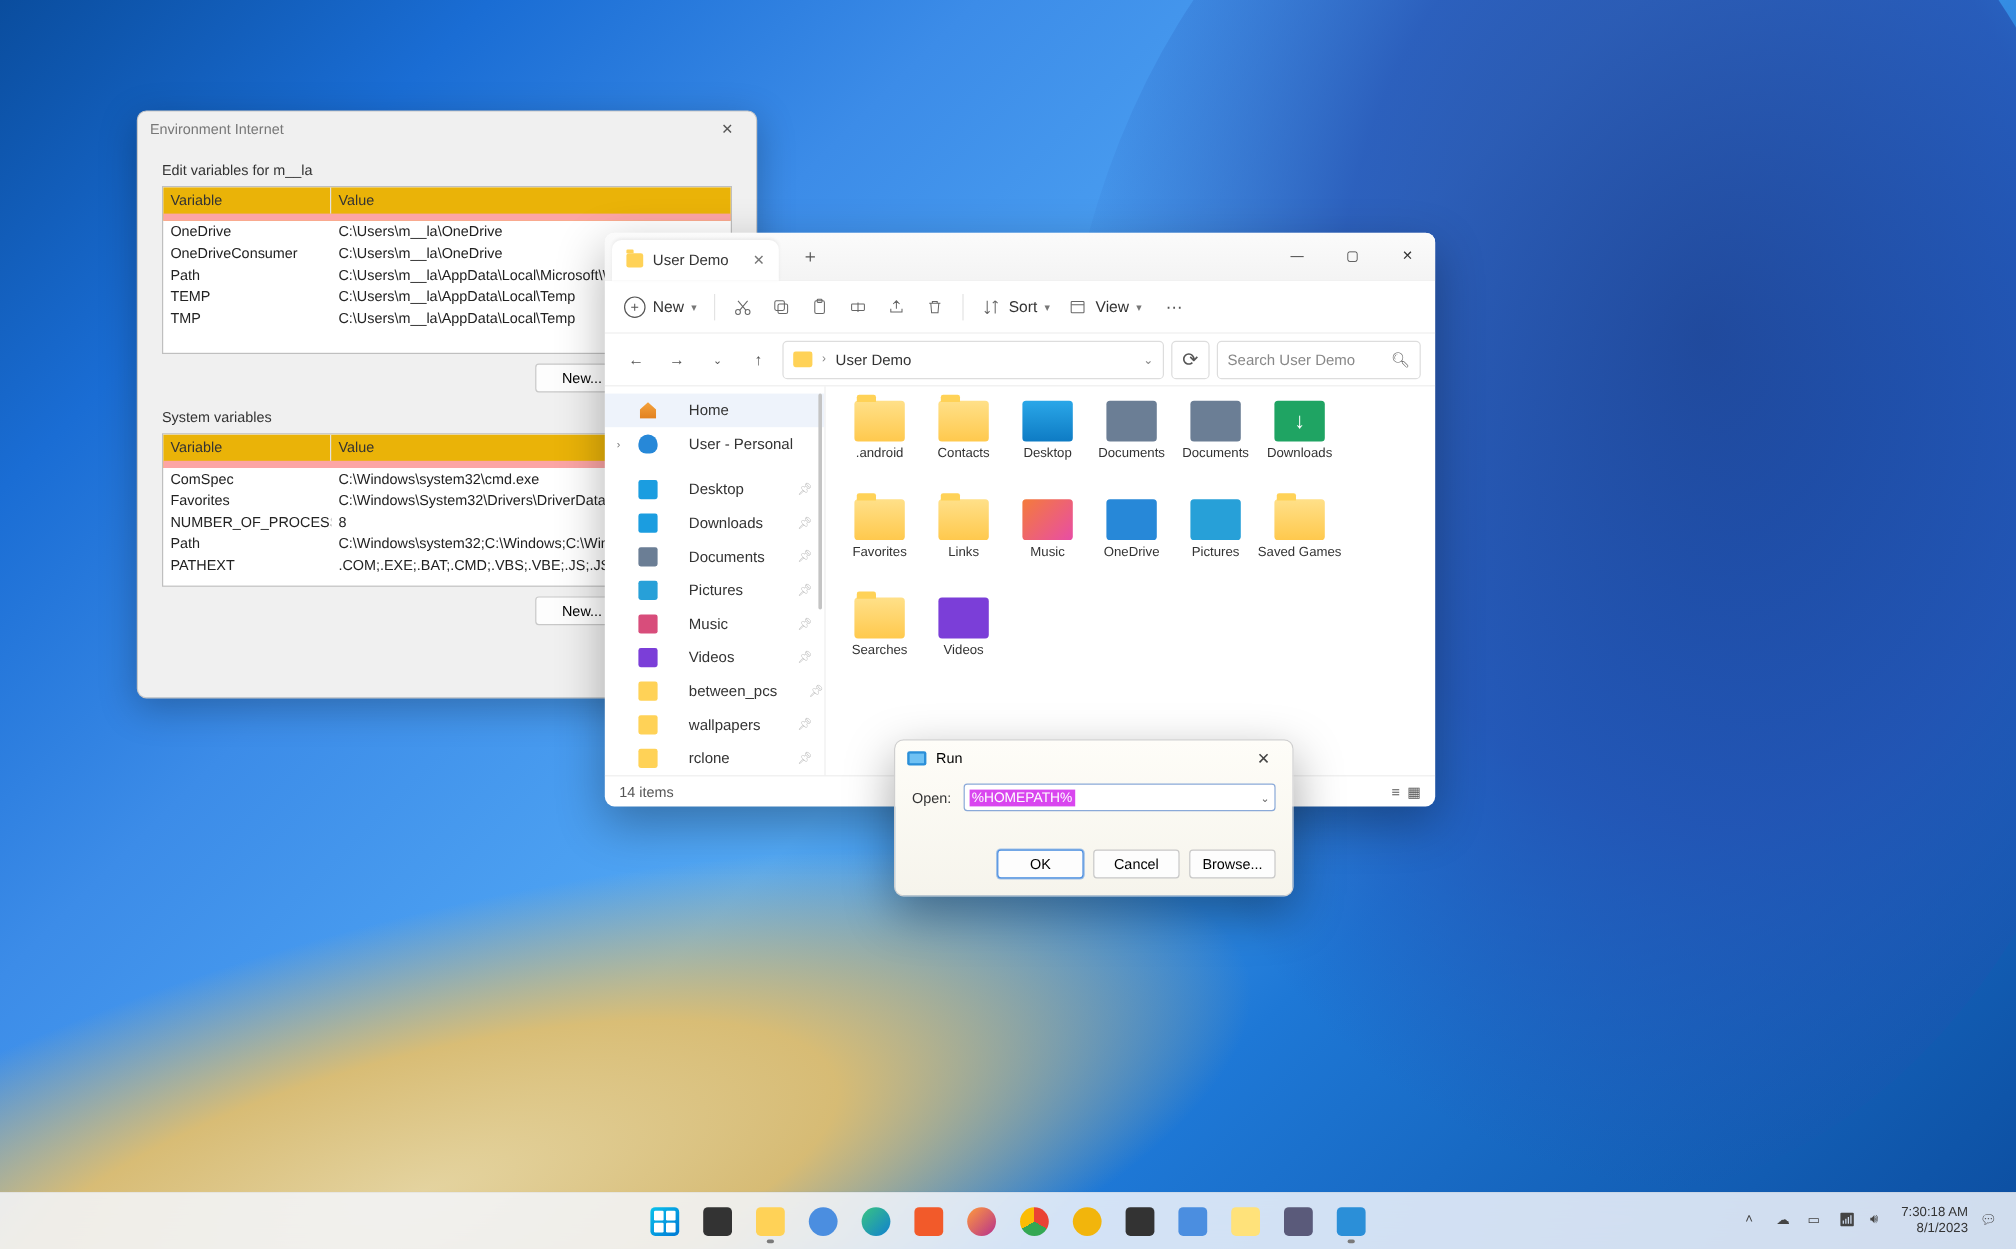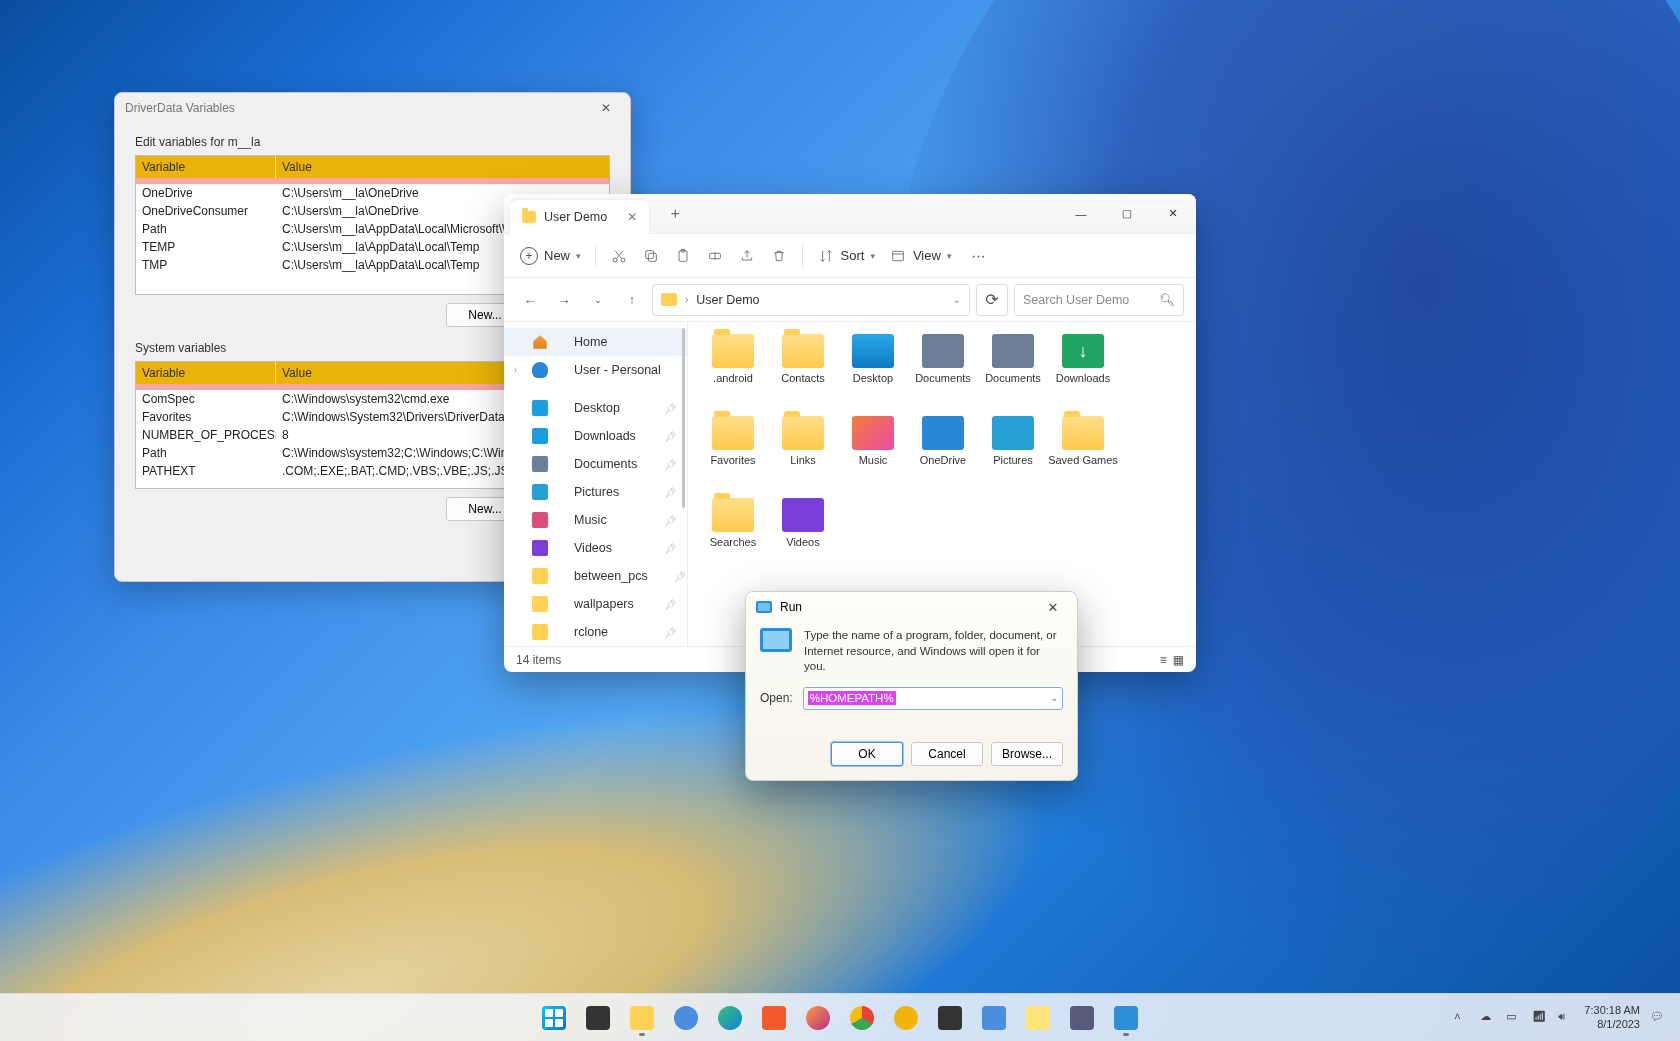--- a/index.html
+++ b/index.html
@@ -86,21 +86,21 @@
 .fi-down{background:#1fa463;display:flex;align-items:center;justify-content:center;color:#fff;font-size:18px}
 .fi-mus{background:linear-gradient(135deg,#f47b3b,#e84da5)}
 .fi-one{background:#2788d8}
 .fi-pic{background:#27a0d8}
 .fi-vid{background:#7b3ed8}
 
 .exp-status{height:26px;border-top:1px solid #eee;display:flex;align-items:center;padding:0 12px;font-size:12px;color:#555}
 .exp-status .vbtns{margin-left:auto;display:flex;gap:6px;color:#555}
 
 
-.run-win{position:absolute;left:745px;top:591px;width:333px;background:linear-gradient(#fefdf8,#f6f4ec);border:1px solid #cfcfcf;border-radius:8px;box-shadow:0 14px 40px rgba(0,0,0,.35);z-index:30;font-size:12px}
+.run-win{position:absolute;left:745px;top:616px;width:333px;background:linear-gradient(#fefdf8,#f6f4ec);border:1px solid #cfcfcf;border-radius:8px;box-shadow:0 14px 40px rgba(0,0,0,.35);z-index:30;font-size:12px}
 .run-title{height:30px;display:flex;align-items:center;padding:0 10px;gap:8px}
 .run-ico{width:16px;height:12px;background:#2b8fd8;border-radius:2px;position:relative}
 .run-ico::after{content:'';position:absolute;inset:2px;background:#6fc1f3}
 .run-close{margin-left:auto;width:28px;height:22px;display:flex;align-items:center;justify-content:center;color:#444;font-size:13px}
 .run-body{padding:6px 14px 10px}
 .run-desc{display:flex;gap:12px;align-items:flex-start;margin-bottom:12px}
 .run-desc .big-ico{width:32px;height:24px;background:#2b8fd8;border-radius:3px;flex:none;position:relative}
 .run-desc .big-ico::after{content:'';position:absolute;inset:3px;background:#8cd0f6}
 .run-desc p{font-size:11.5px;color:#333;line-height:1.35}
 .run-open{display:flex;align-items:center;gap:10px;margin-bottom:22px}
@@ -123,21 +123,21 @@
 .tray{margin-left:auto;display:flex;align-items:center;gap:10px;padding-right:14px;font-size:11px;color:#333}
 .tray .clock{text-align:right;line-height:1.2}
 .tray-ico{width:16px;height:16px;color:#444}
 
 </style>
 </head>
 <body>
 
 <div class="env-win">
   <div class="env-title">
-    <span>DriverData Variables</span>
+    <span>Environment Internet</span>
     <span class="env-close">✕</span>
   </div>
   <div class="env-body">
     <div class="env-section-label">Edit variables for m__la</div>
     <div class="env-table">
       <div class="env-table-h">
         <div class="env-th">Variable</div>
         <div class="env-th">Value</div>
       </div>
       <div class="env-rows" id="user-rows">
@@ -434,24 +434,20 @@
   </div>
 </div>
 
 <div class="run-win">
   <div class="run-title">
     <span class="run-ico"></span>
     <span>Run</span>
     <span class="run-close">✕</span>
   </div>
   <div class="run-body">
-    <div class="run-desc">
-      <span class="big-ico"></span>
-      <p>Type the name of a program, folder, document, or Internet resource, and Windows will open it for you.</p>
-    </div>
     <div class="run-open">
       <label>Open:</label>
       <div class="run-input">
         <span class="sel">%HOMEPATH%</span>
         <span class="dd">⌄</span>
       </div>
     </div>
   </div>
   <div class="run-btns">
     <div class="win-btn def">OK</div>

